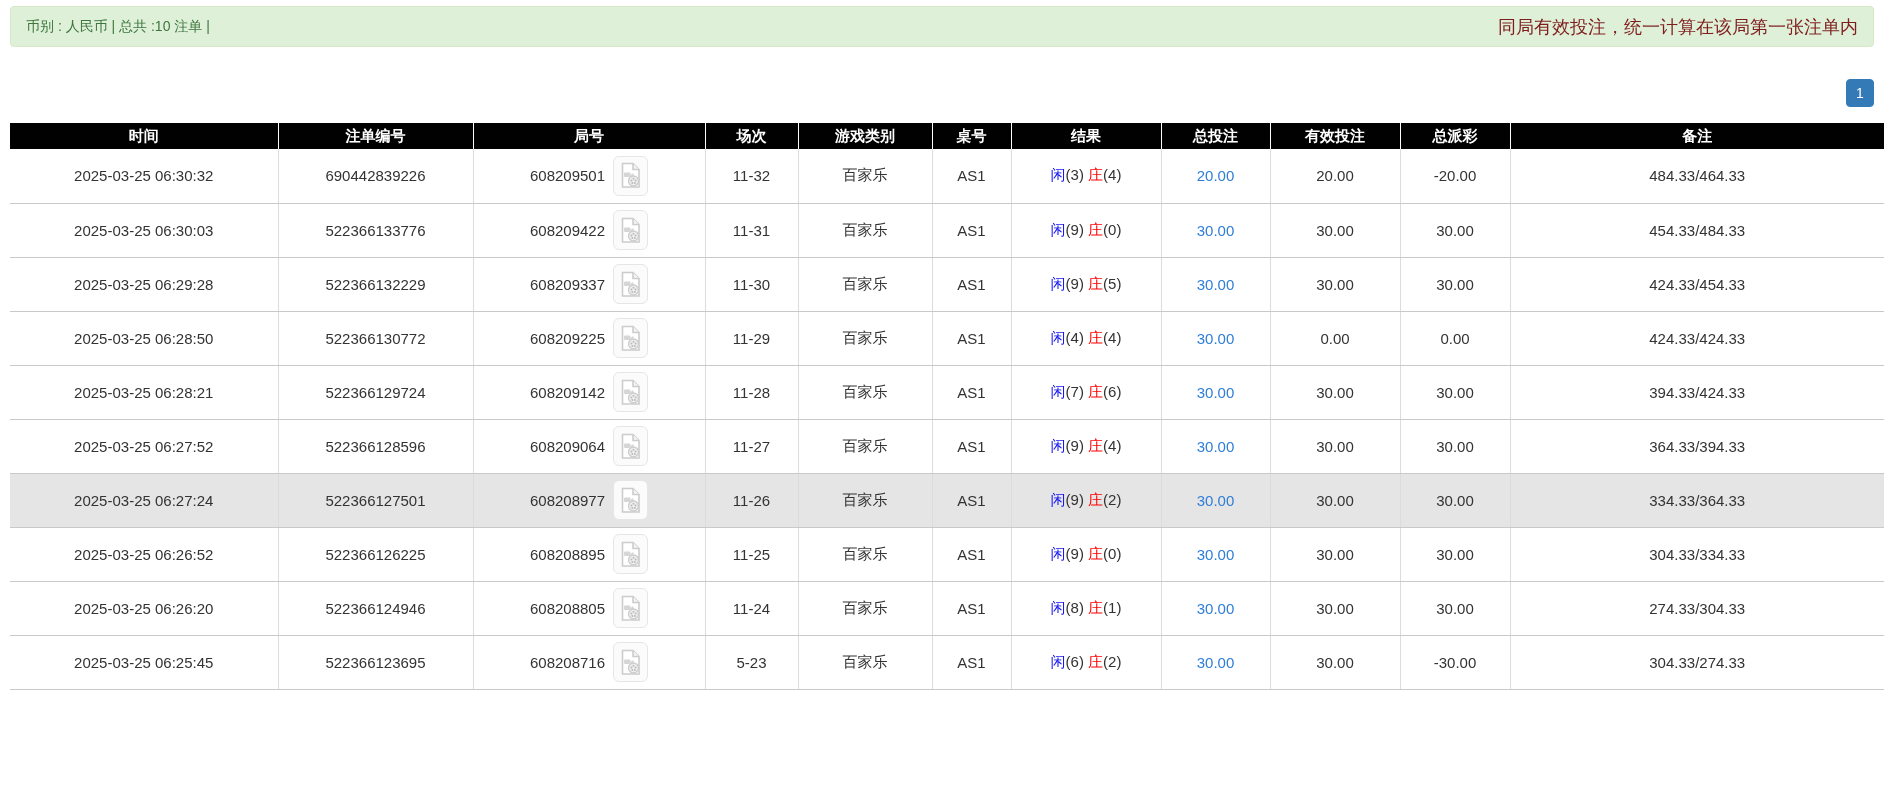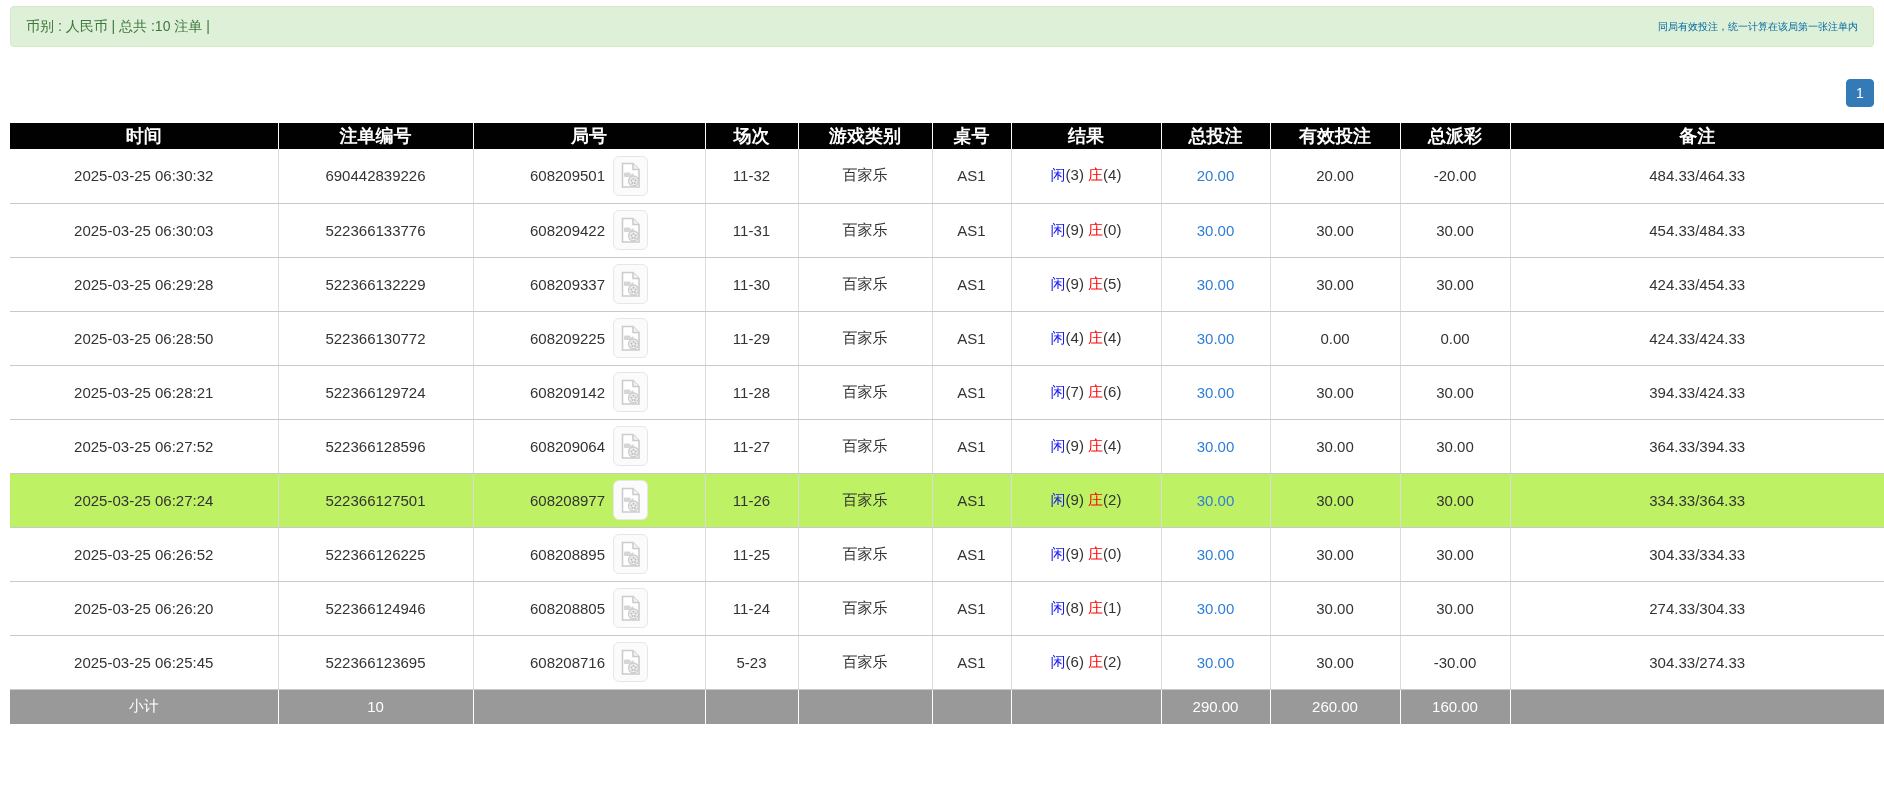--- a/index.html
+++ b/index.html
@@ -11,53 +11,53 @@
     height: 41px;
     background: #dff0d8;
     border: 1px solid #d6e9c6;
     border-radius: 4px;
     display: flex;
     align-items: center;
     justify-content: space-between;
     padding: 0 15px;
   }
   .alert-left  { color: #3c763d; font-size: 14px; }
-  .alert-right { color: #0369a1; font-size: 10px; }
+  .alert-right { color: #7f1d1d; font-size: 18px; }
 
   .page-row { display: flex; justify-content: flex-end; margin: 32px 10px 16px 10px; }
   .page-btn {
     min-width: 28px; height: 28px;
     background: #337ab7; border: 1px solid #337ab7; border-radius: 4px;
     color: #fff; font-size: 14px; font-family: inherit;
     display: flex; align-items: center; justify-content: center;
     cursor: pointer;
   }
 
   table.report {
     border-collapse: collapse;
     table-layout: fixed;
     width: 1874px;
     margin-left: 10px;
   }
   table.report thead th {
     background: #010101; color: #fff;
-    height: 26px; font-size: 18px; font-weight: bold;
+    height: 26px; font-size: 15px; font-weight: bold;
     text-align: center; border-right: 1px solid #fdfdfd;
   }
   table.report thead th:last-child { border-right: none; }
 
   table.report tbody td {
     height: 54px; background: #fff;
     text-align: center; vertical-align: middle;
     font-size: 15px; color: #333;
     border-right: 1px solid #dcdcdc;
     border-bottom: 1px solid #c9c9c9;
   }
   table.report tbody td:last-child { border-right: none; }
-  table.report tbody tr.hl td { background: #bef264; }
+  table.report tbody tr.hl td { background: #e5e5e5; }
 
   table.report tfoot td {
     height: 36px; background: #999999; color: #fff;
     text-align: center; vertical-align: middle; font-size: 15px;
     border-right: 1px solid #fdfdfd; border-bottom: 2px solid #fff;
   }
   table.report tfoot td:last-child { border-right: none; }
 
   .amt-link { color: #2f7ed8; cursor: pointer; }
   .neg { color: #ff0000; }
@@ -419,27 +419,14 @@
     <td>百家乐</td>
     <td>AS1</td>
     <td><span class="p-lbl">闲</span><span>(6)</span> <span class="b-lbl">庄</span><span>(2)</span></td>
     <td><span class="amt-link">30.00</span></td>
     <td>30.00</td>
     <td class="neg">-30.00</td>
     <td>304.33/274.33</td>
   </tr>
     </tbody>
   <tfoot>
-      <tr>
-    <td>小计</td>
-    <td>10</td>
-    <td></td>
-    <td></td>
-    <td></td>
-    <td></td>
-    <td></td>
-    <td>290.00</td>
-    <td>260.00</td>
-    <td>160.00</td>
-    <td></td>
-  </tr>
     </tfoot>
 </table>
 
 </body></html>

